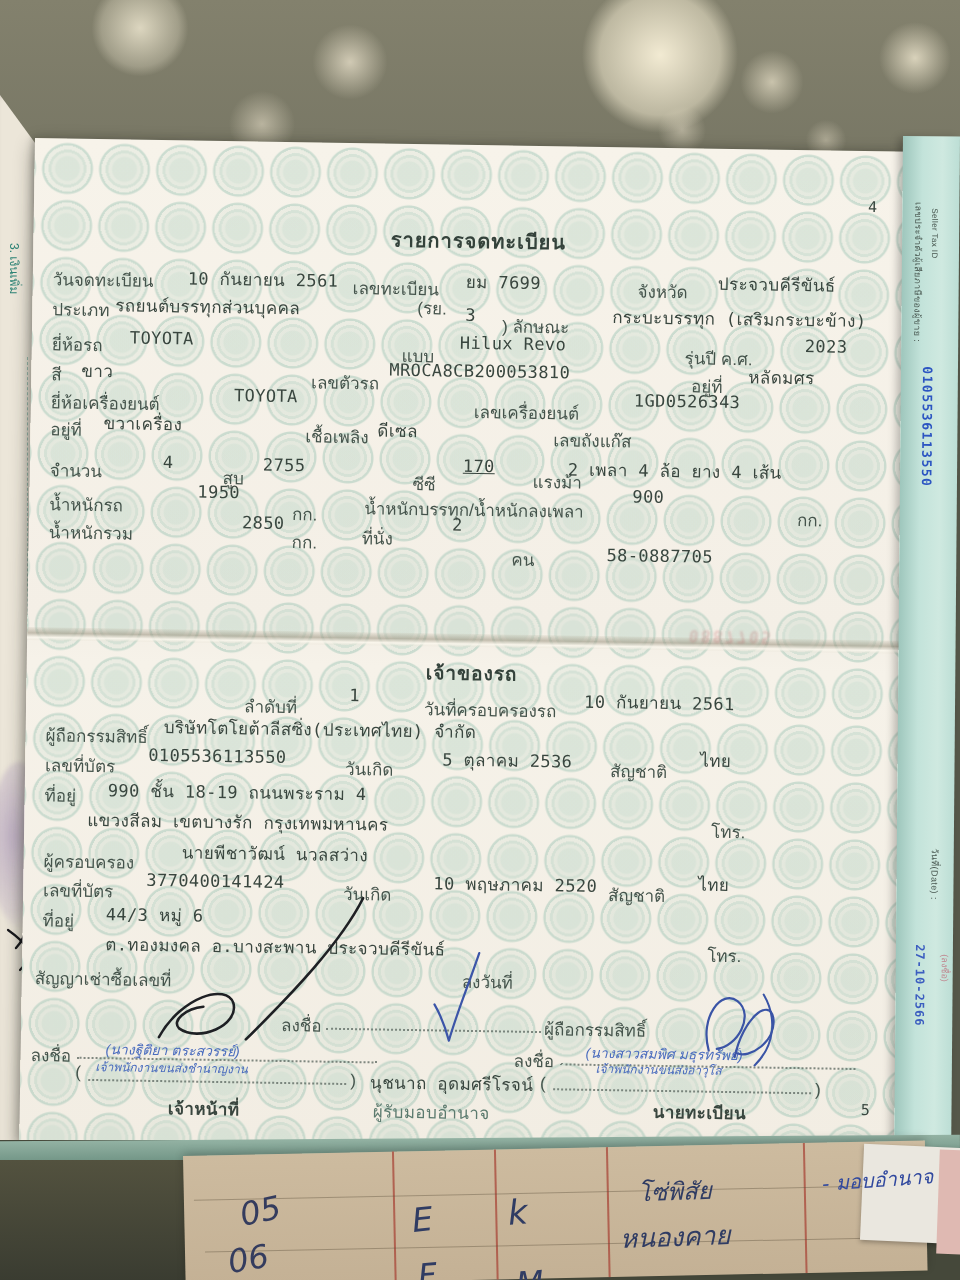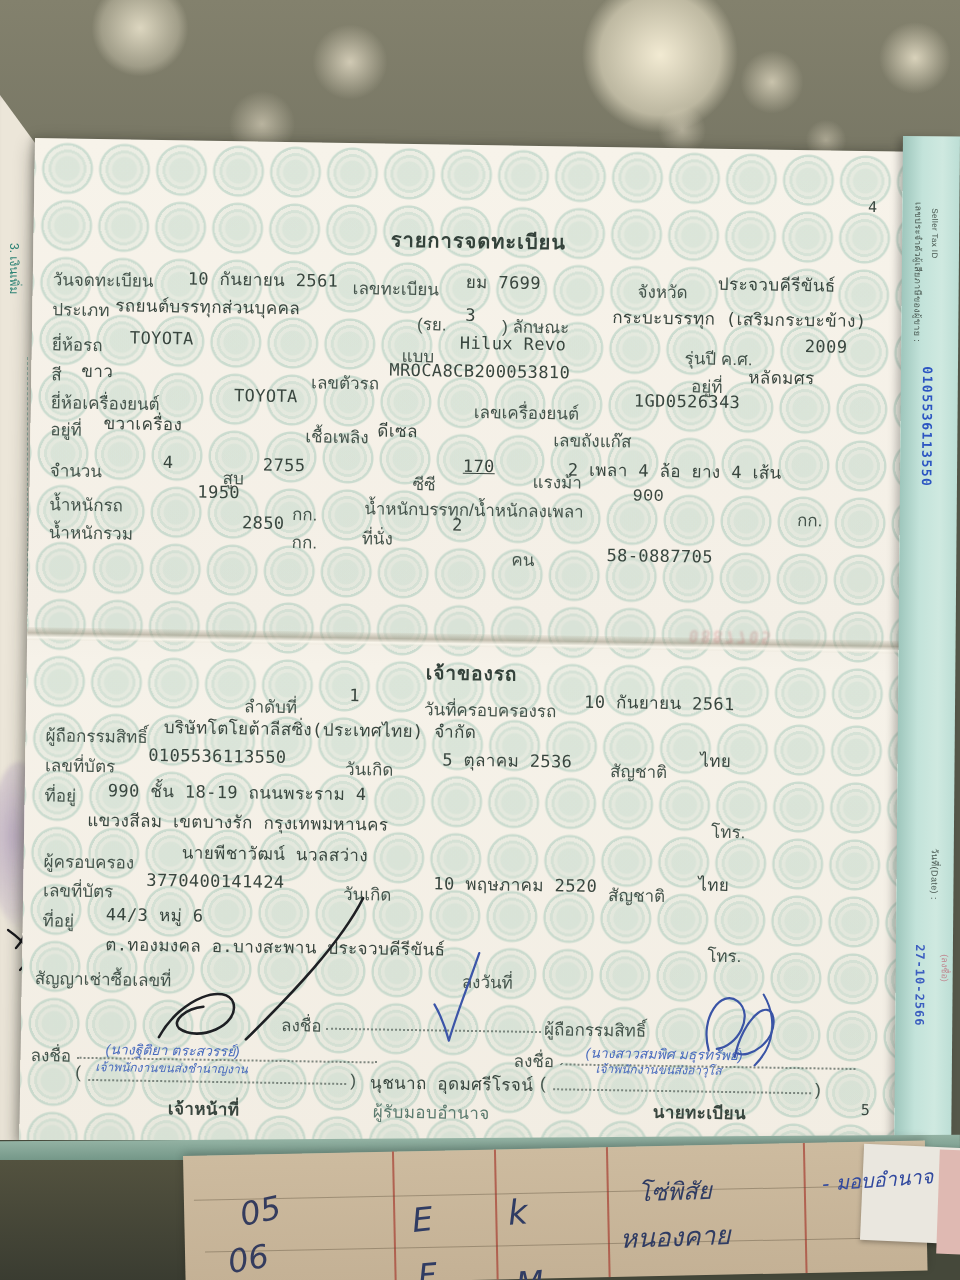--- a/index.html
+++ b/index.html
@@ -87,31 +87,31 @@
 
   <span class="abs l" style="left:20px;top:127px;">วันจดทะเบียน</span>
   <span class="abs t" style="left:155px;top:124px;">10 กันยายน 2561</span>
   <span class="abs l" style="left:320px;top:131px;">เลขทะเบียน</span>
   <span class="abs t" style="left:433px;top:123px;">ยม 7699</span>
   <span class="abs l" style="left:605px;top:130px;">จังหวัด</span>
   <span class="abs t" style="left:685px;top:121px;">ประจวบคีรีขันธ์</span>
 
   <span class="abs l" style="left:20px;top:157px;">ประเภท</span>
   <span class="abs t" style="left:83px;top:152px;">รถยนต์บรรทุกส่วนบุคคล</span>
-  <span class="abs l" style="left:385px;top:166px;">(รย.</span>
+  <span class="abs l" style="left:385px;top:150px;">(รย.</span>
   <span class="abs t" style="left:433px;top:160px;">3</span>
   <span class="abs l" style="left:470px;top:167px;">) ลักษณะ</span>
   <span class="abs t" style="left:580px;top:156px;">กระบะบรรทุก (เสริมกระบะข้าง)</span>
 
   <span class="abs l" style="left:20px;top:192px;">ยี่ห้อรถ</span>
   <span class="abs t" style="left:98px;top:188px;">TOYOTA</span>
   <span class="abs l" style="left:370px;top:198px;">แบบ</span>
   <span class="abs t" style="left:428px;top:188px;">Hilux Revo</span>
   <span class="abs l" style="left:653px;top:196px;">รุ่นปี ค.ศ.</span>
-  <span class="abs t" style="left:773px;top:186px;">2009</span>
+  <span class="abs t" style="left:773px;top:186px;">2023</span>
 
   <span class="abs l" style="left:20px;top:222px;">สี</span>
   <span class="abs t" style="left:50px;top:218px;">ขาว</span>
   <span class="abs l" style="left:280px;top:226px;">เลขตัวรถ</span>
   <span class="abs t" style="left:358px;top:216px;">MROCA8CB200053810</span>
   <span class="abs l" style="left:660px;top:224px;">อยู่ที่</span>
   <span class="abs t" style="left:717px;top:214px;">หลัดมศร</span>
 
   <span class="abs l" style="left:20px;top:250px;">ยี่ห้อเครื่องยนต์</span>
   <span class="abs t" style="left:203px;top:244px;">TOYOTA</span>
@@ -130,21 +130,21 @@
   <span class="abs t" style="left:233px;top:313px;">2755</span>
   <span class="abs l" style="left:383px;top:318px;margin-top:8px;">ซีซี</span>
   <span class="abs t" style="left:433px;top:311px;text-decoration:underline;">170</span>
   <span class="abs l" style="left:503px;top:322px;">แรงม้า</span>
   <span class="abs t" style="left:538px;top:309px;">2 เพลา 4 ล้อ ยาง 4 เส้น</span>
 
   <span class="abs l" style="left:20px;top:352px;">น้ำหนักรถ</span>
   <span class="abs t" style="left:168px;top:341px;">1950</span>
   <span class="abs l" style="left:263px;top:358px;">กก.</span>
   <span class="abs l" style="left:335px;top:351px;">น้ำหนักบรรทุก/น้ำหนักลงเพลา</span>
-  <span class="abs t" style="left:603px;top:339px;font-family:Liberation Mono, monospace;">900</span>
+  <span class="abs t" style="left:603px;top:339px;">900</span>
   <span class="abs l" style="left:768px;top:356px;">กก.</span>
 
   <span class="abs l" style="left:20px;top:380px;">น้ำหนักรวม</span>
   <span class="abs t" style="left:213px;top:371px;">2850</span>
   <span class="abs l" style="left:263px;top:386px;">กก.</span>
   <span class="abs l" style="left:333px;top:381px;">ที่นั่ง</span>
   <span class="abs t" style="left:423px;top:370px;">2</span>
   <span class="abs l" style="left:483px;top:400px;">คน</span>
 
   <span class="abs t" style="left:578px;top:398px;">58-0887705</span>

